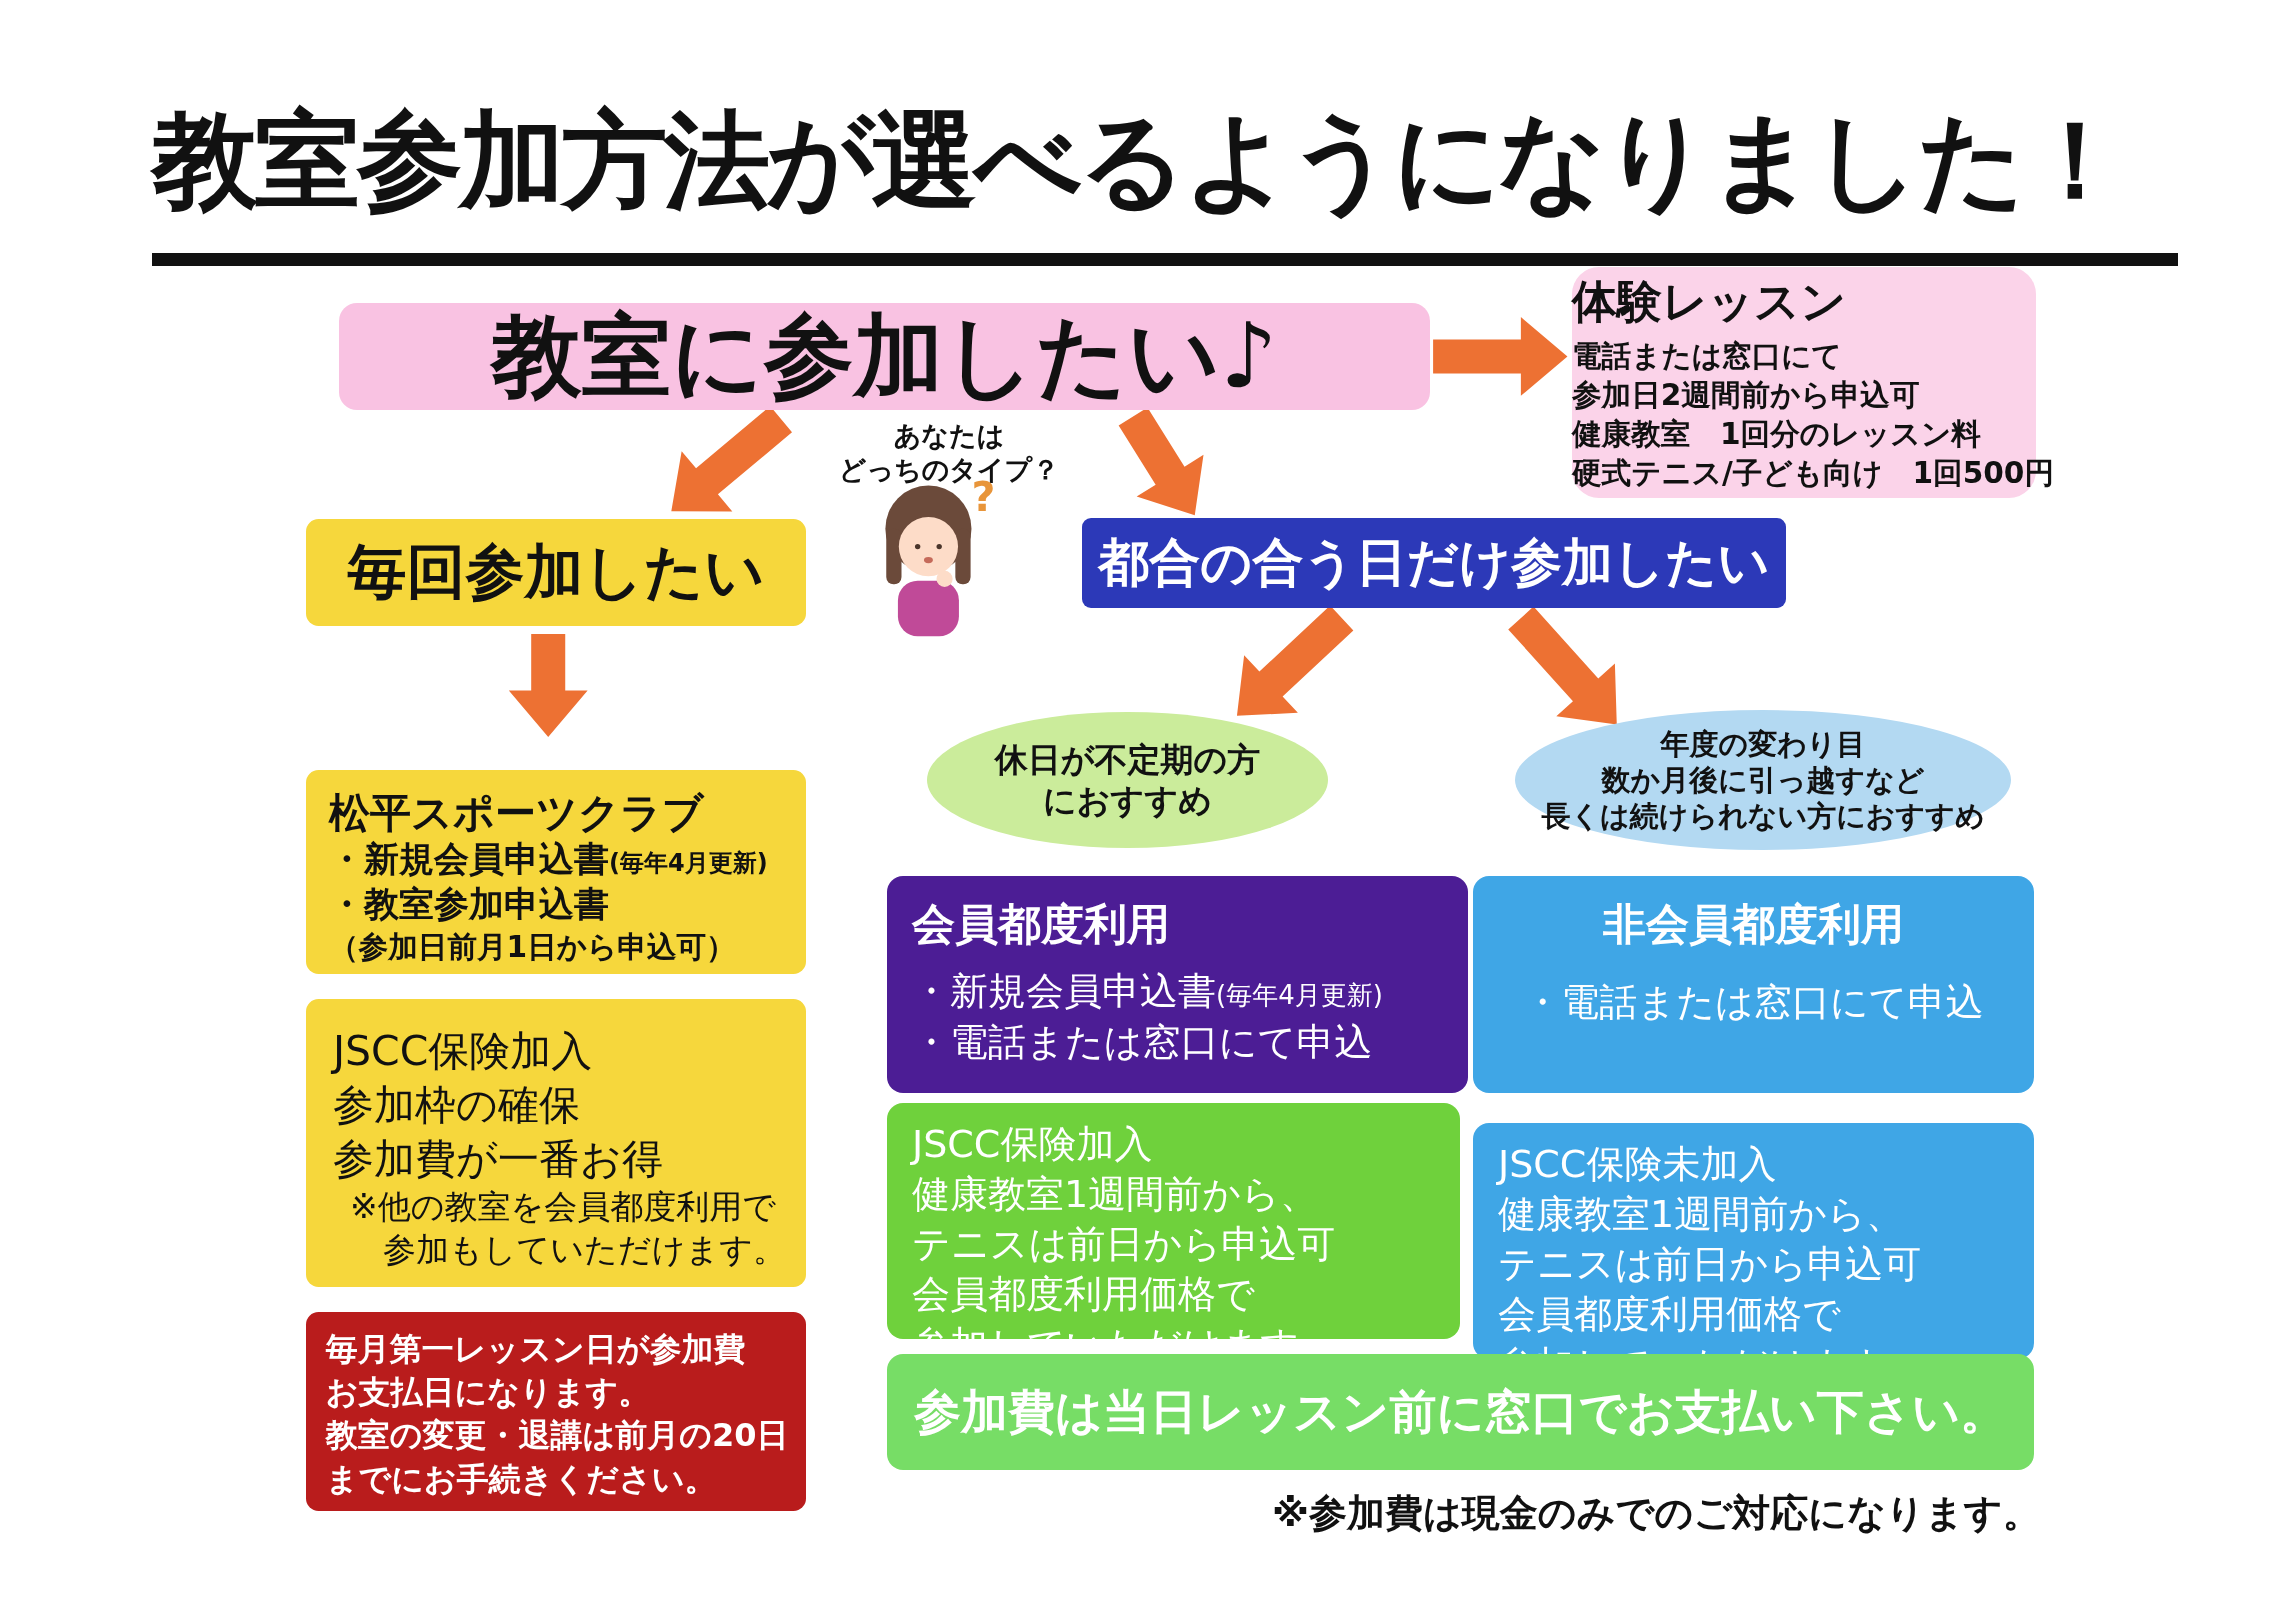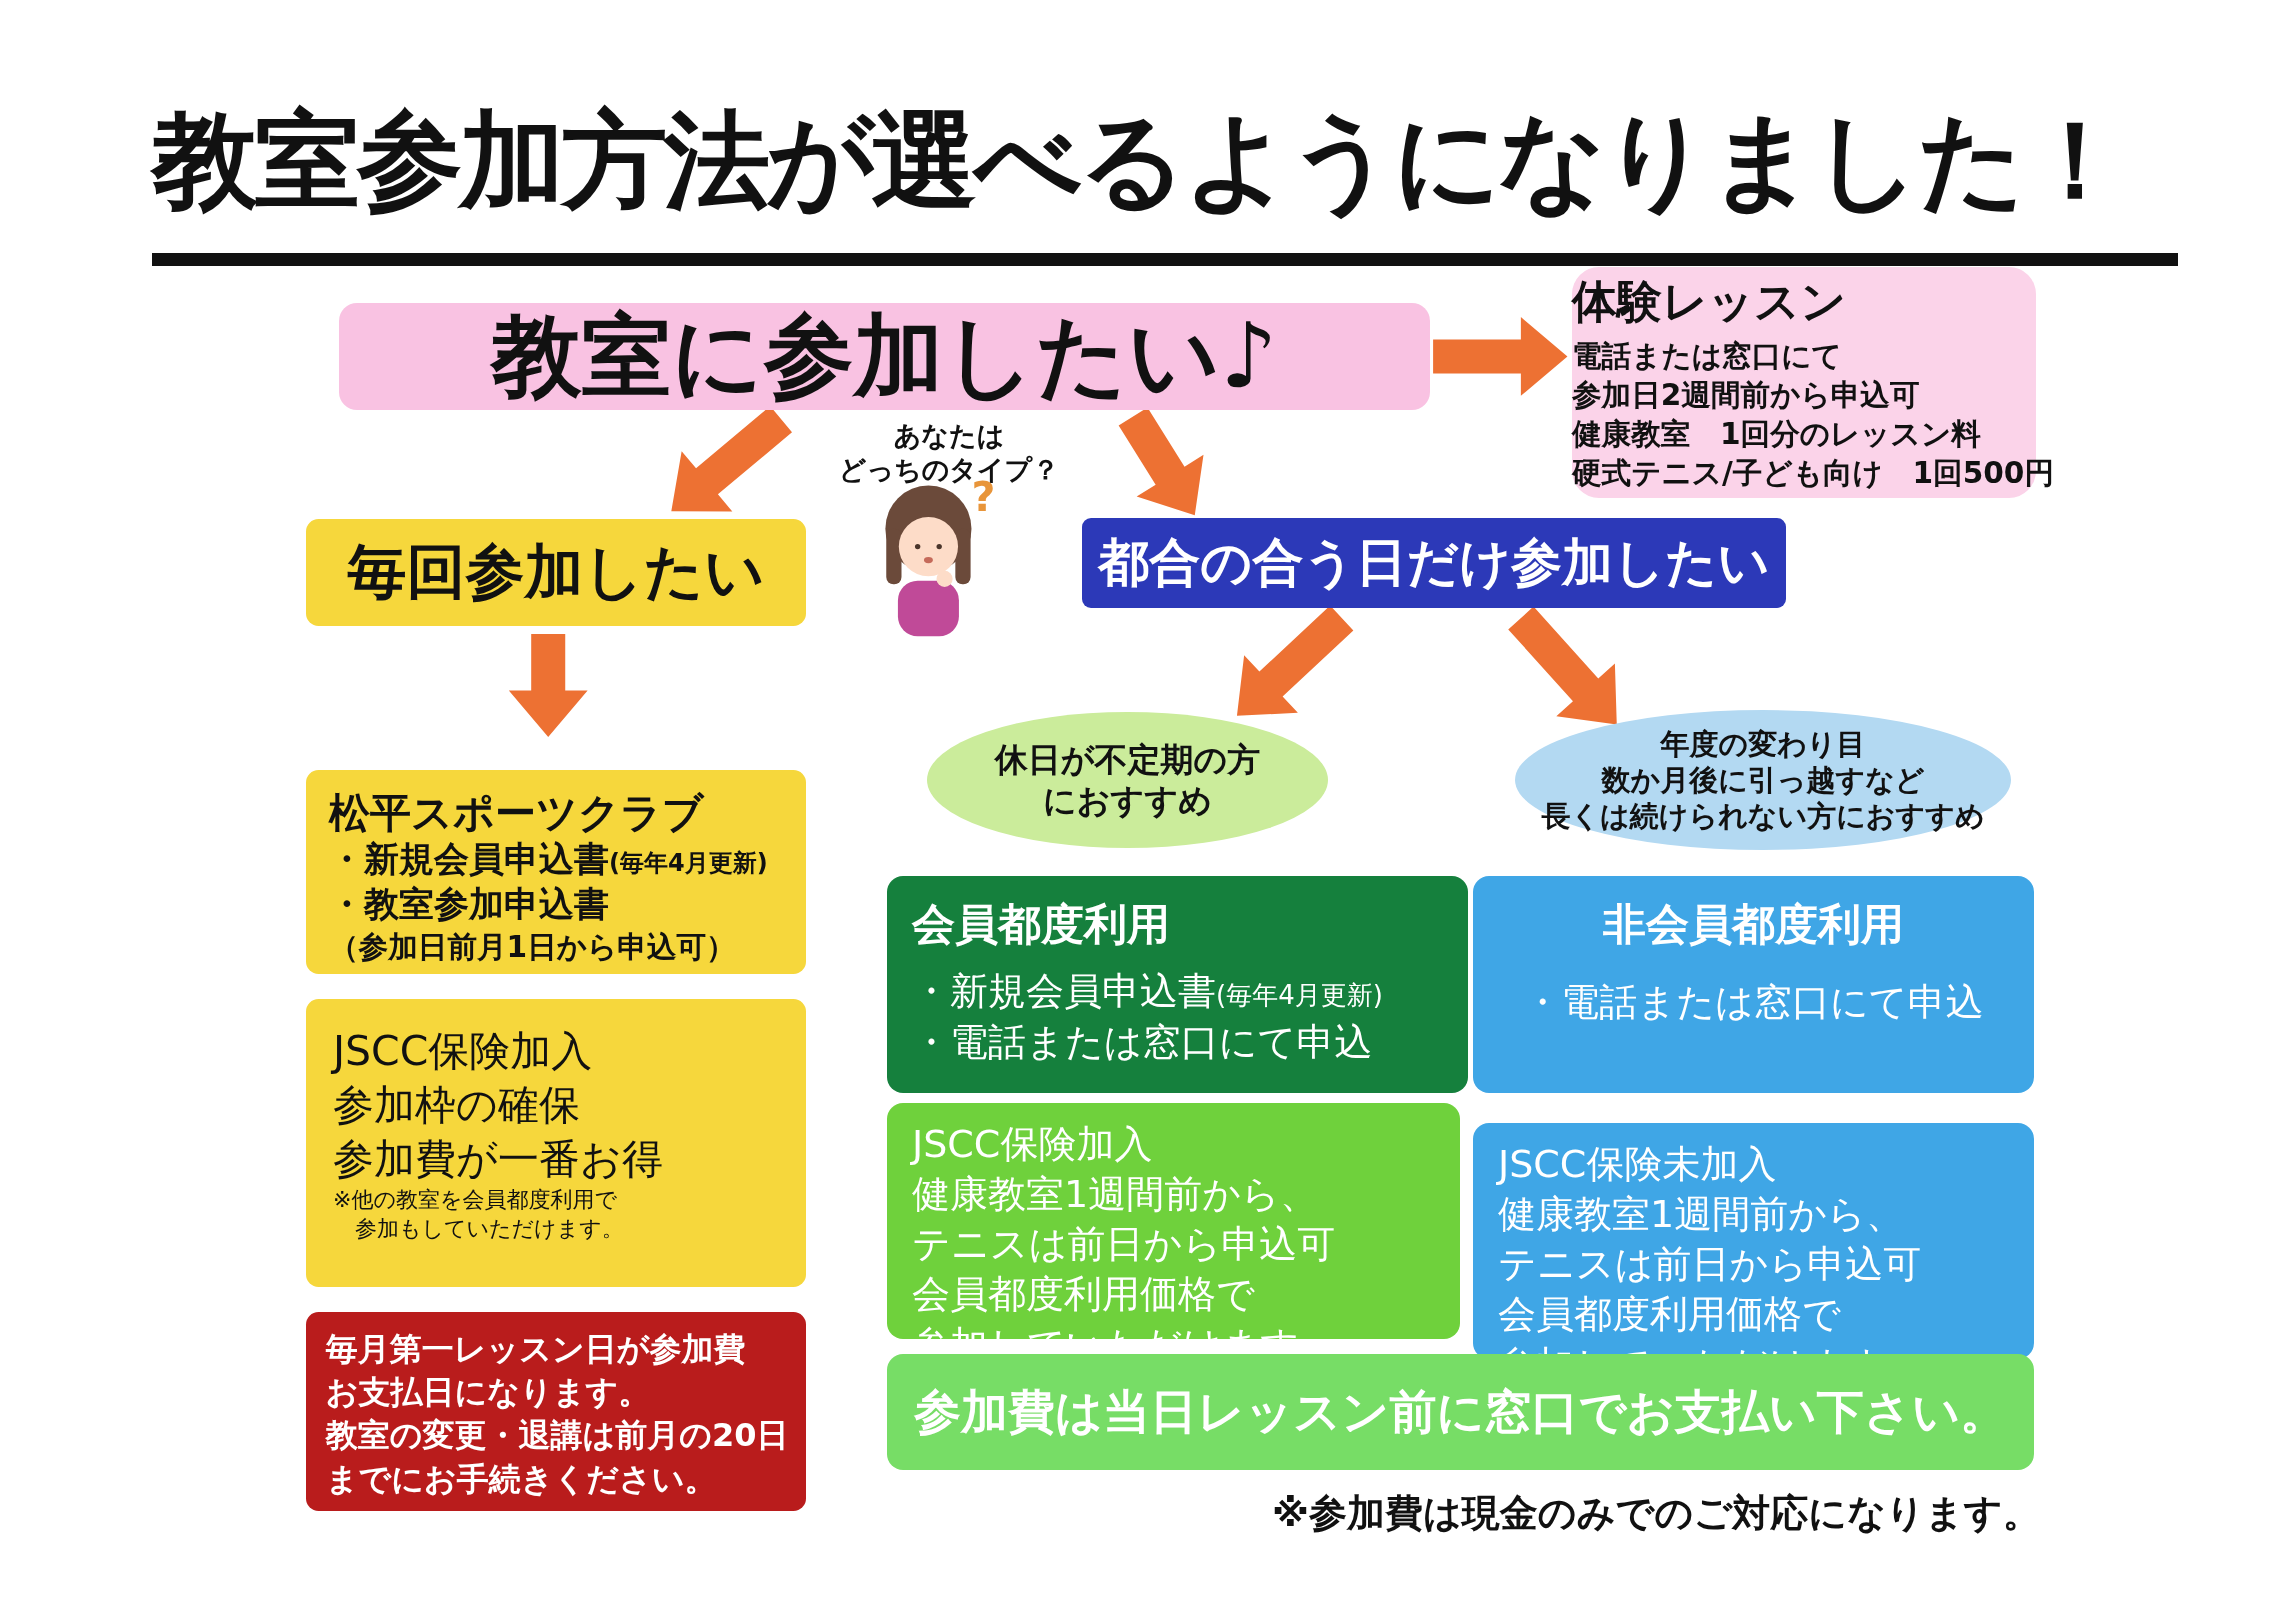--- a/index.html
+++ b/index.html
@@ -67,33 +67,33 @@
   
   .ybox{background:#F6D73C;border-radius:12.5px;box-sizing:border-box;color:#111;}
   .club-box{left:306px;top:770px;width:500px;height:204px;padding:19.7px 23px;}
   .club-title{font-size:41px;font-weight:bold;line-height:1.15;}
   .club-line{font-size:35px;font-weight:bold;line-height:1.3;white-space:nowrap;}
   .club-line .small{font-size:24px;}
   .club-line3{font-size:29.6px;font-weight:bold;line-height:1.35;white-space:nowrap;}
 
   .merit-box{left:306px;top:999px;width:500px;height:288px;padding:25px 27px;}
   .merit-line{font-size:41px;font-weight:normal;line-height:1.32;white-space:nowrap;}
-  .merit-note{font-size:22px;line-height:1.3;white-space:nowrap;}
+  .merit-note{font-size:33px;line-height:1.3;white-space:nowrap;margin-left:17px;}
 
   
   .monthly-box{
     left:306px;top:1312px;width:500px;height:199px;
     background:#b91c1c;border-radius:12.5px;box-sizing:border-box;
     padding:16px 19.7px;color:#fff;font-size:32px;font-weight:bold;line-height:1.35;
   }
   .monthly-line{white-space:nowrap;}
 
   
   .puse{border-radius:16px;box-sizing:border-box;color:#fff;padding:19.7px 25px;}
-  .puse-green{left:887px;top:876px;width:581px;height:217px;background:#15803d;}
+  .puse-green{left:887px;top:876px;width:581px;height:217px;background:#4c1d95;}
   .puse-blue{left:1473px;top:876px;width:561px;height:217px;background:#3FA6E6;text-align:center;}
   .puse-title{font-size:43px;font-weight:bold;margin-bottom:12.5px;}
   .puse-line{font-size:38px;font-weight:normal;line-height:1.35;white-space:nowrap;}
   .puse-line .small{font-size:26px;}
 
   
   .ins{border-radius:16px;box-sizing:border-box;color:#fff;padding:16px 25px;}
   .ins-green{left:887px;top:1103px;width:573px;height:236px;background:#6FD13C;}
   .ins-blue{left:1473px;top:1103px;width:561px;height:236px;background:#3FA6E6;margin-top:20px;}
   .ins-line{font-size:38px;line-height:1.32;white-space:nowrap;}

